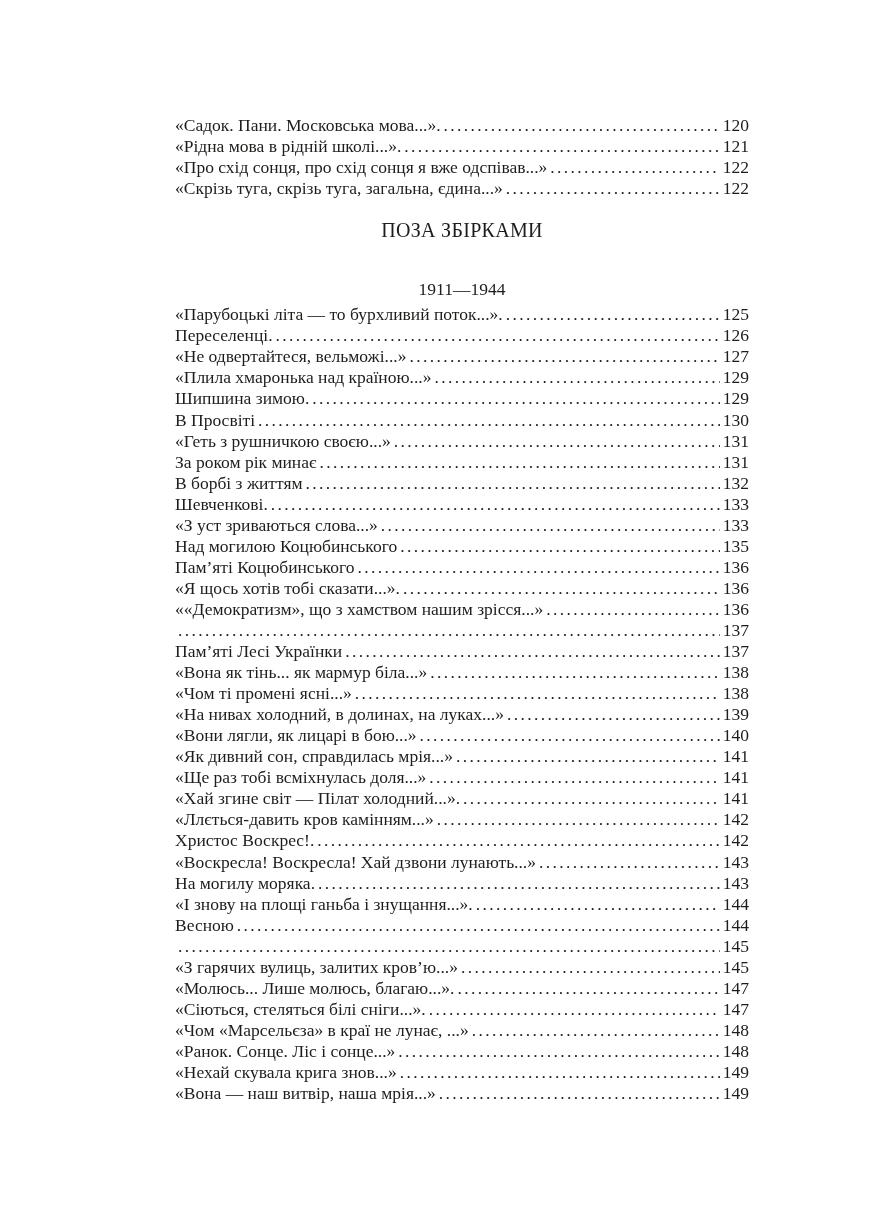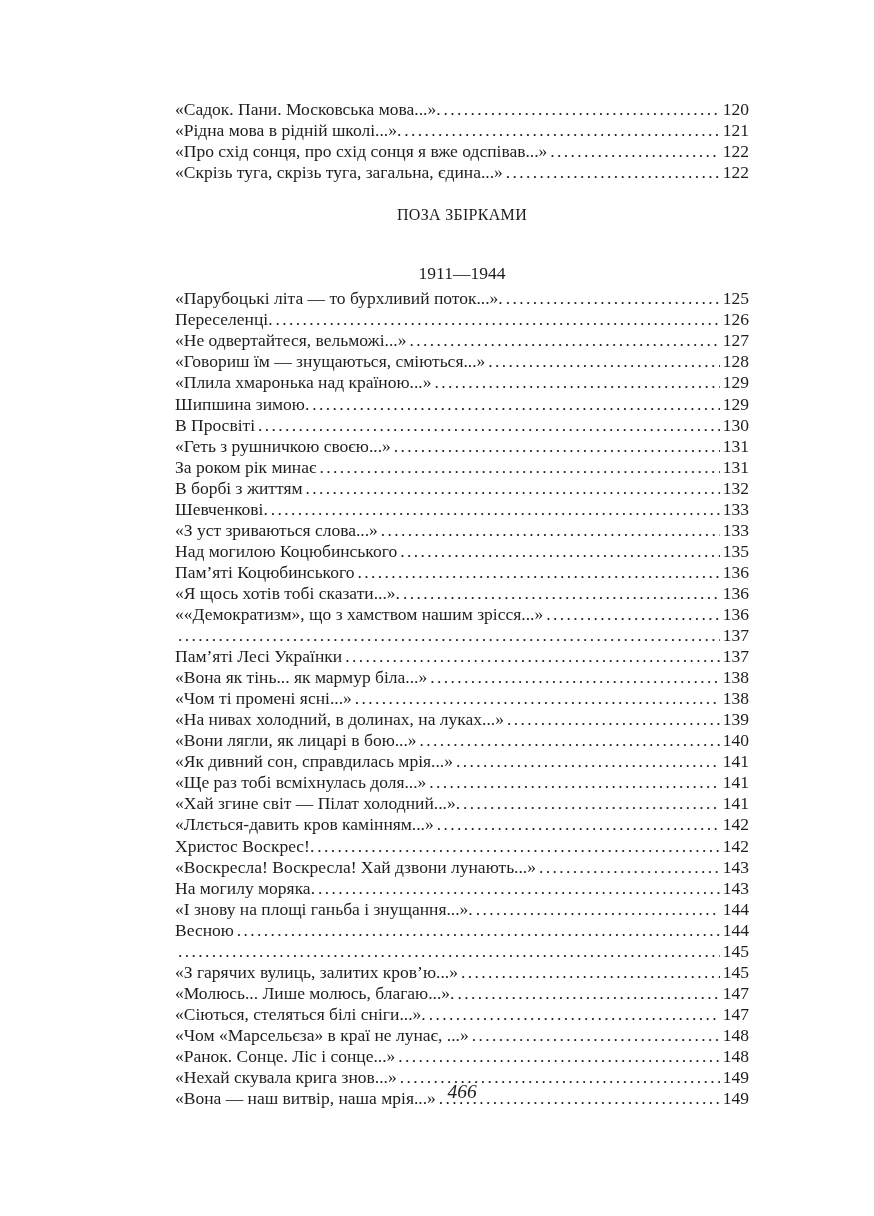--- a/index.html
+++ b/index.html
@@ -6,29 +6,29 @@
   .sheet{
     position:relative;
     width:874px;height:1216px;
     background:#ffffff;
     color:#1d1d1b;
     font-family:"Liberation Serif", serif;
     overflow:hidden;
   }
   .toc{
     position:absolute;
-    left:175px;top:99px;width:574px;
+    left:175px;top:115px;width:574px;
     font-size:17.5px;
     line-height:21.05px;
   }
   .section{margin:0;}
   .heading{
     text-align:center;
     margin-top:21px;
-    font-size:16px;
+    font-size:20px;
     letter-spacing:.3px;
   }
   .subheading{
     text-align:center;
     margin-bottom:4px;
     font-size:17.5px;
     margin-top:38px;
   }
   .entry{
     display:flex;
@@ -101,25 +101,20 @@
           <span class="title">Переселенці.</span>
           <span class="leader"></span>
           <span class="pagenum">126</span>
         </div>
         <div class="entry">
           <span class="title">«Не одвертайтеся, вельможі...»</span>
           <span class="leader"></span>
           <span class="pagenum">127</span>
         </div>
         <div class="entry">
-          <span class="title">«Говориш їм — знущаються, сміються...»</span>
-          <span class="leader"></span>
-          <span class="pagenum">128</span>
-        </div>
-        <div class="entry">
           <span class="title">«Плила хмаронька над країною...»</span>
           <span class="leader"></span>
           <span class="pagenum">129</span>
         </div>
         <div class="entry">
           <span class="title">Шипшина зимою.</span>
           <span class="leader"></span>
           <span class="pagenum">129</span>
         </div>
         <div class="entry">
@@ -280,14 +275,13 @@
           <span class="leader"></span>
           <span class="pagenum">149</span>
         </div>
         <div class="entry">
           <span class="title">«Вона — наш витвір, наша мрія...»</span>
           <span class="leader"></span>
           <span class="pagenum">149</span>
         </div>
       </div>
     </div>
-  <div class="footer">466</div>
 </div>
 
 </body></html>

